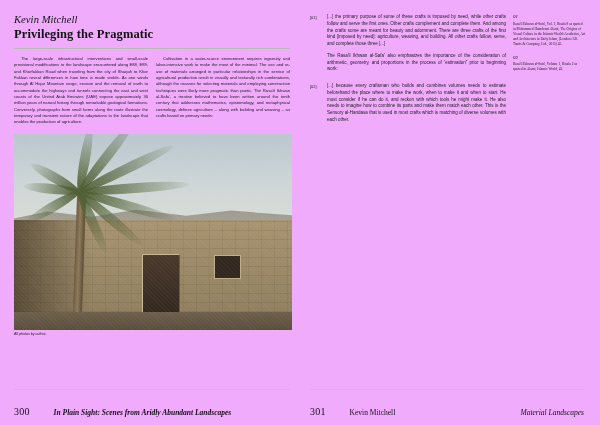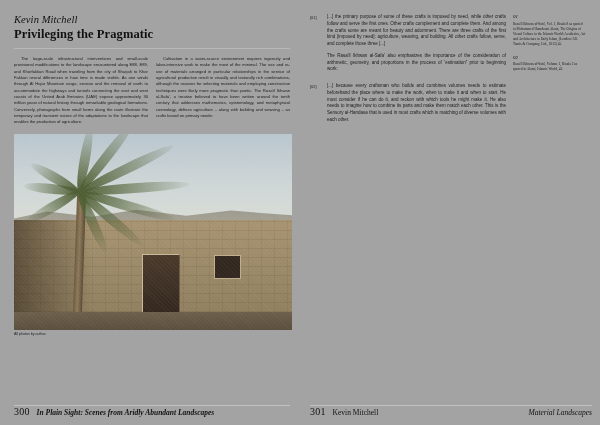--- a/index.html
+++ b/index.html
@@ -16,21 +16,21 @@
   .spread {
     position: relative;
     width: 600px;
     height: 425px;
     display: flex;
   }
   .page {
     position: relative;
     height: 425px;
     box-sizing: border-box;
-    background: #a3a3a3;
+    background: #f0abfc;
   }
   .page-left {
     width: 300px;
     padding: 14px 10px 0 14px;
   }
   .page-right {
     width: 300px;
     padding: 14px 14px 0 10px;
   }
 
@@ -271,27 +271,27 @@
   }
 
   
   .footer {
     position: absolute;
     left: 14px;
     right: 10px;
     bottom: 8px;
     display: flex;
     align-items: baseline;
-    gap: 7px;
+    gap: 24px;
     border-top: 0.6px solid #c2c2c2;
-    padding-top: 0;
+    padding-top: 16px;
   }
   .page-right .footer {
     left: 10px;
-    right: 8px;
+    right: 16px;
   }
   .folio {
     font-family: "Liberation Serif", serif;
     font-size: 10px;
     color: #111;
     letter-spacing: 0.2px;
   }
   .footer-title {
     font-family: "Liberation Serif", serif;
     font-style: italic;

